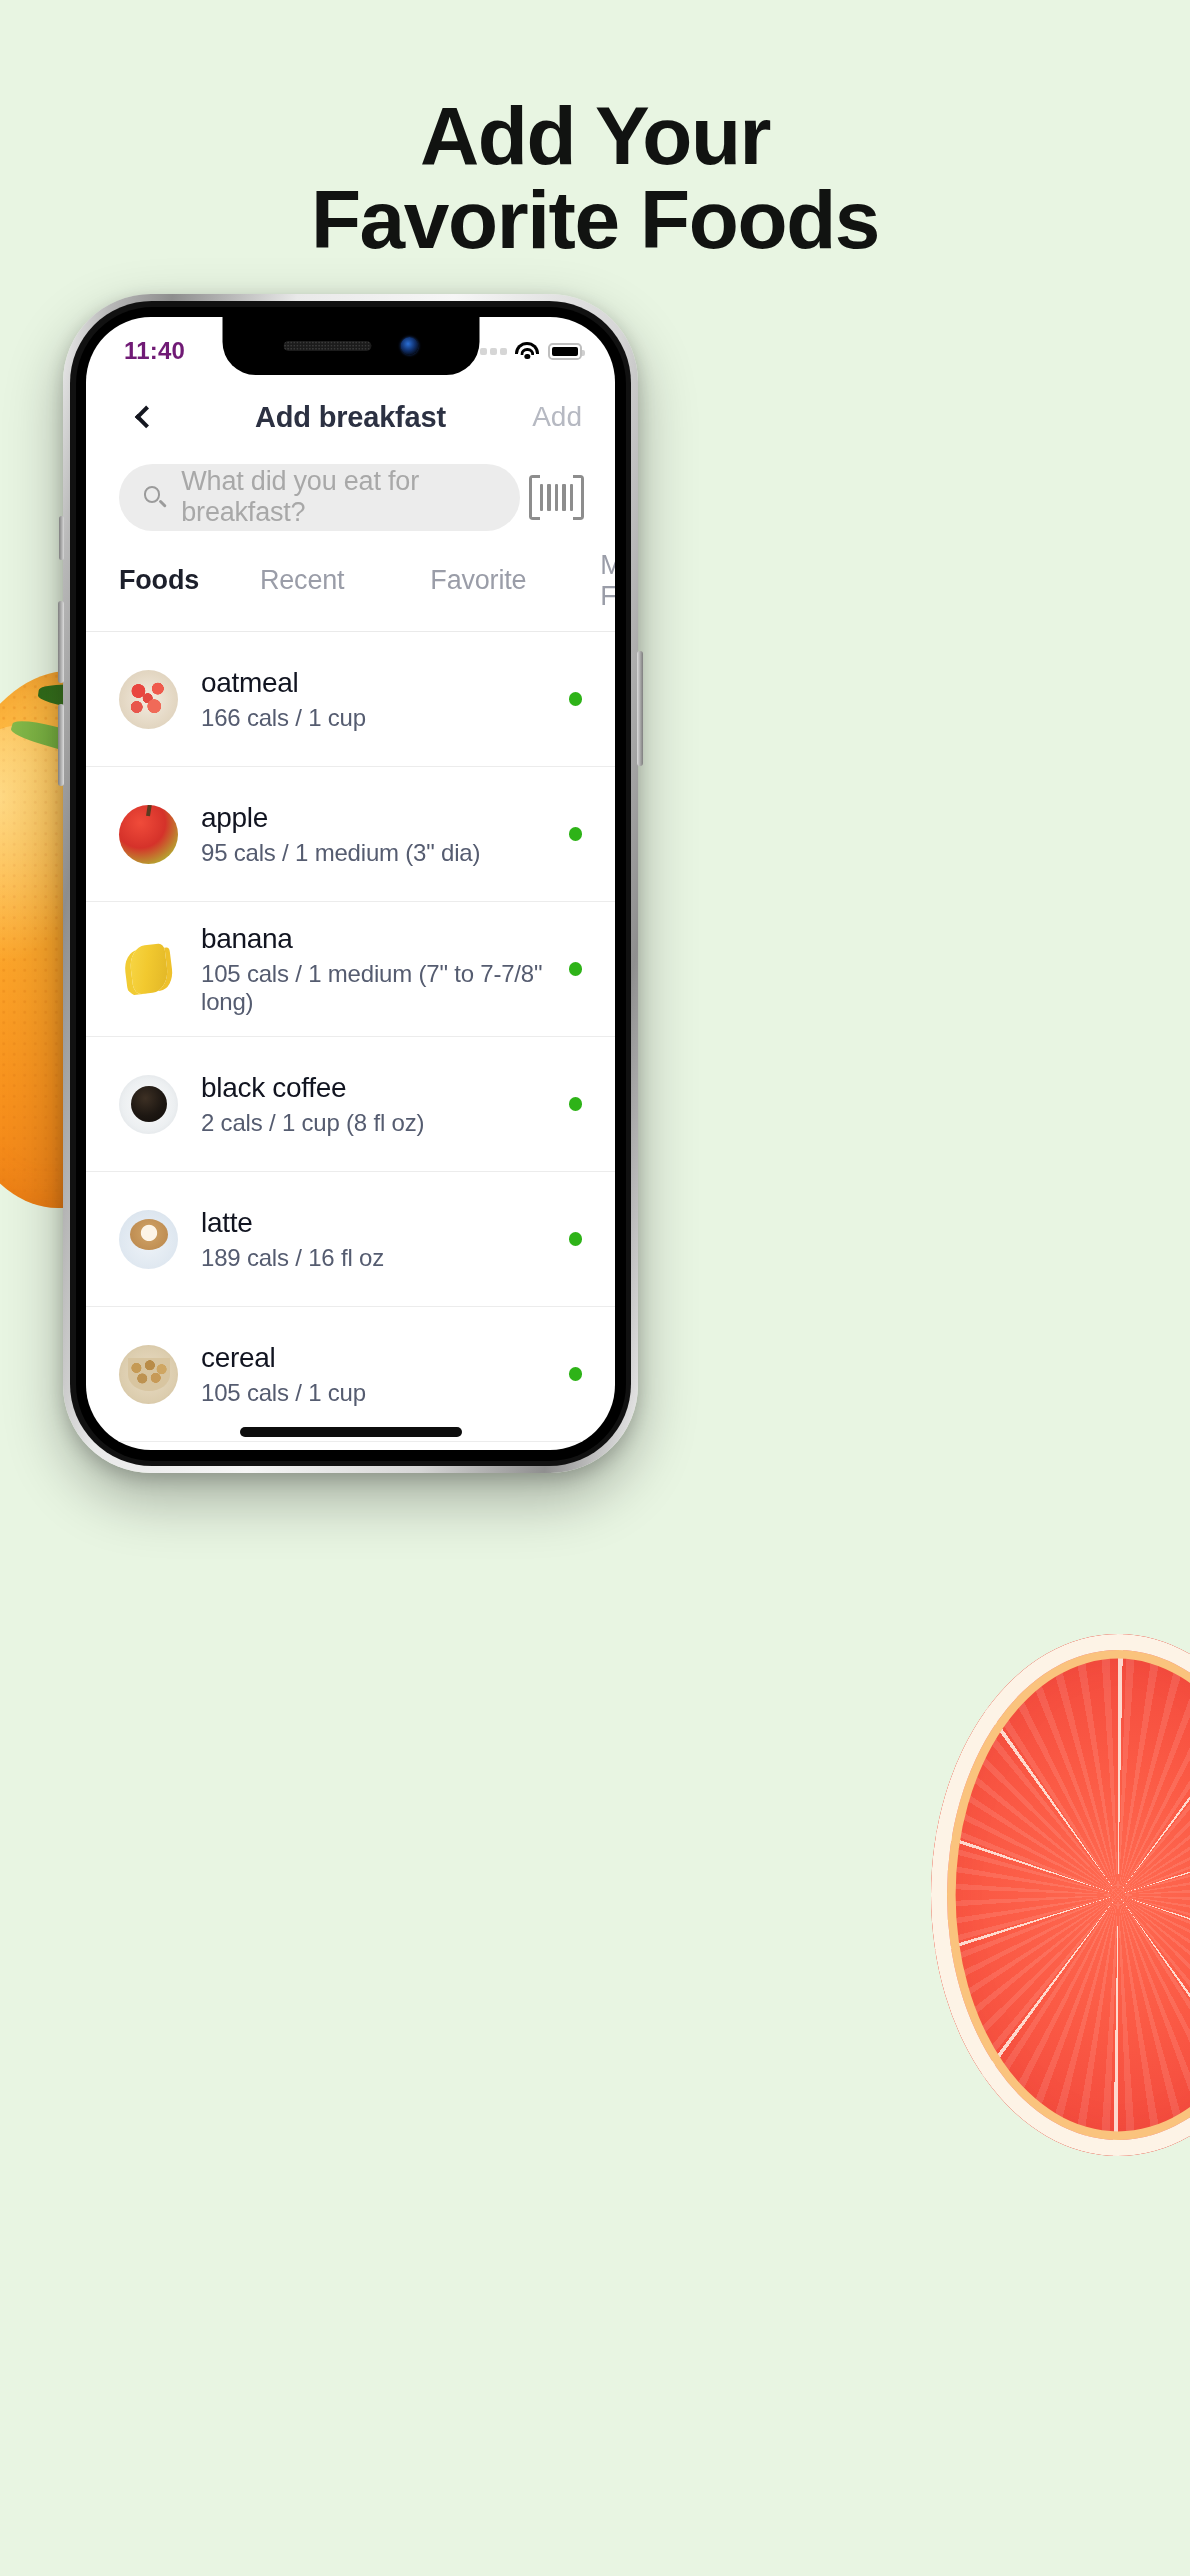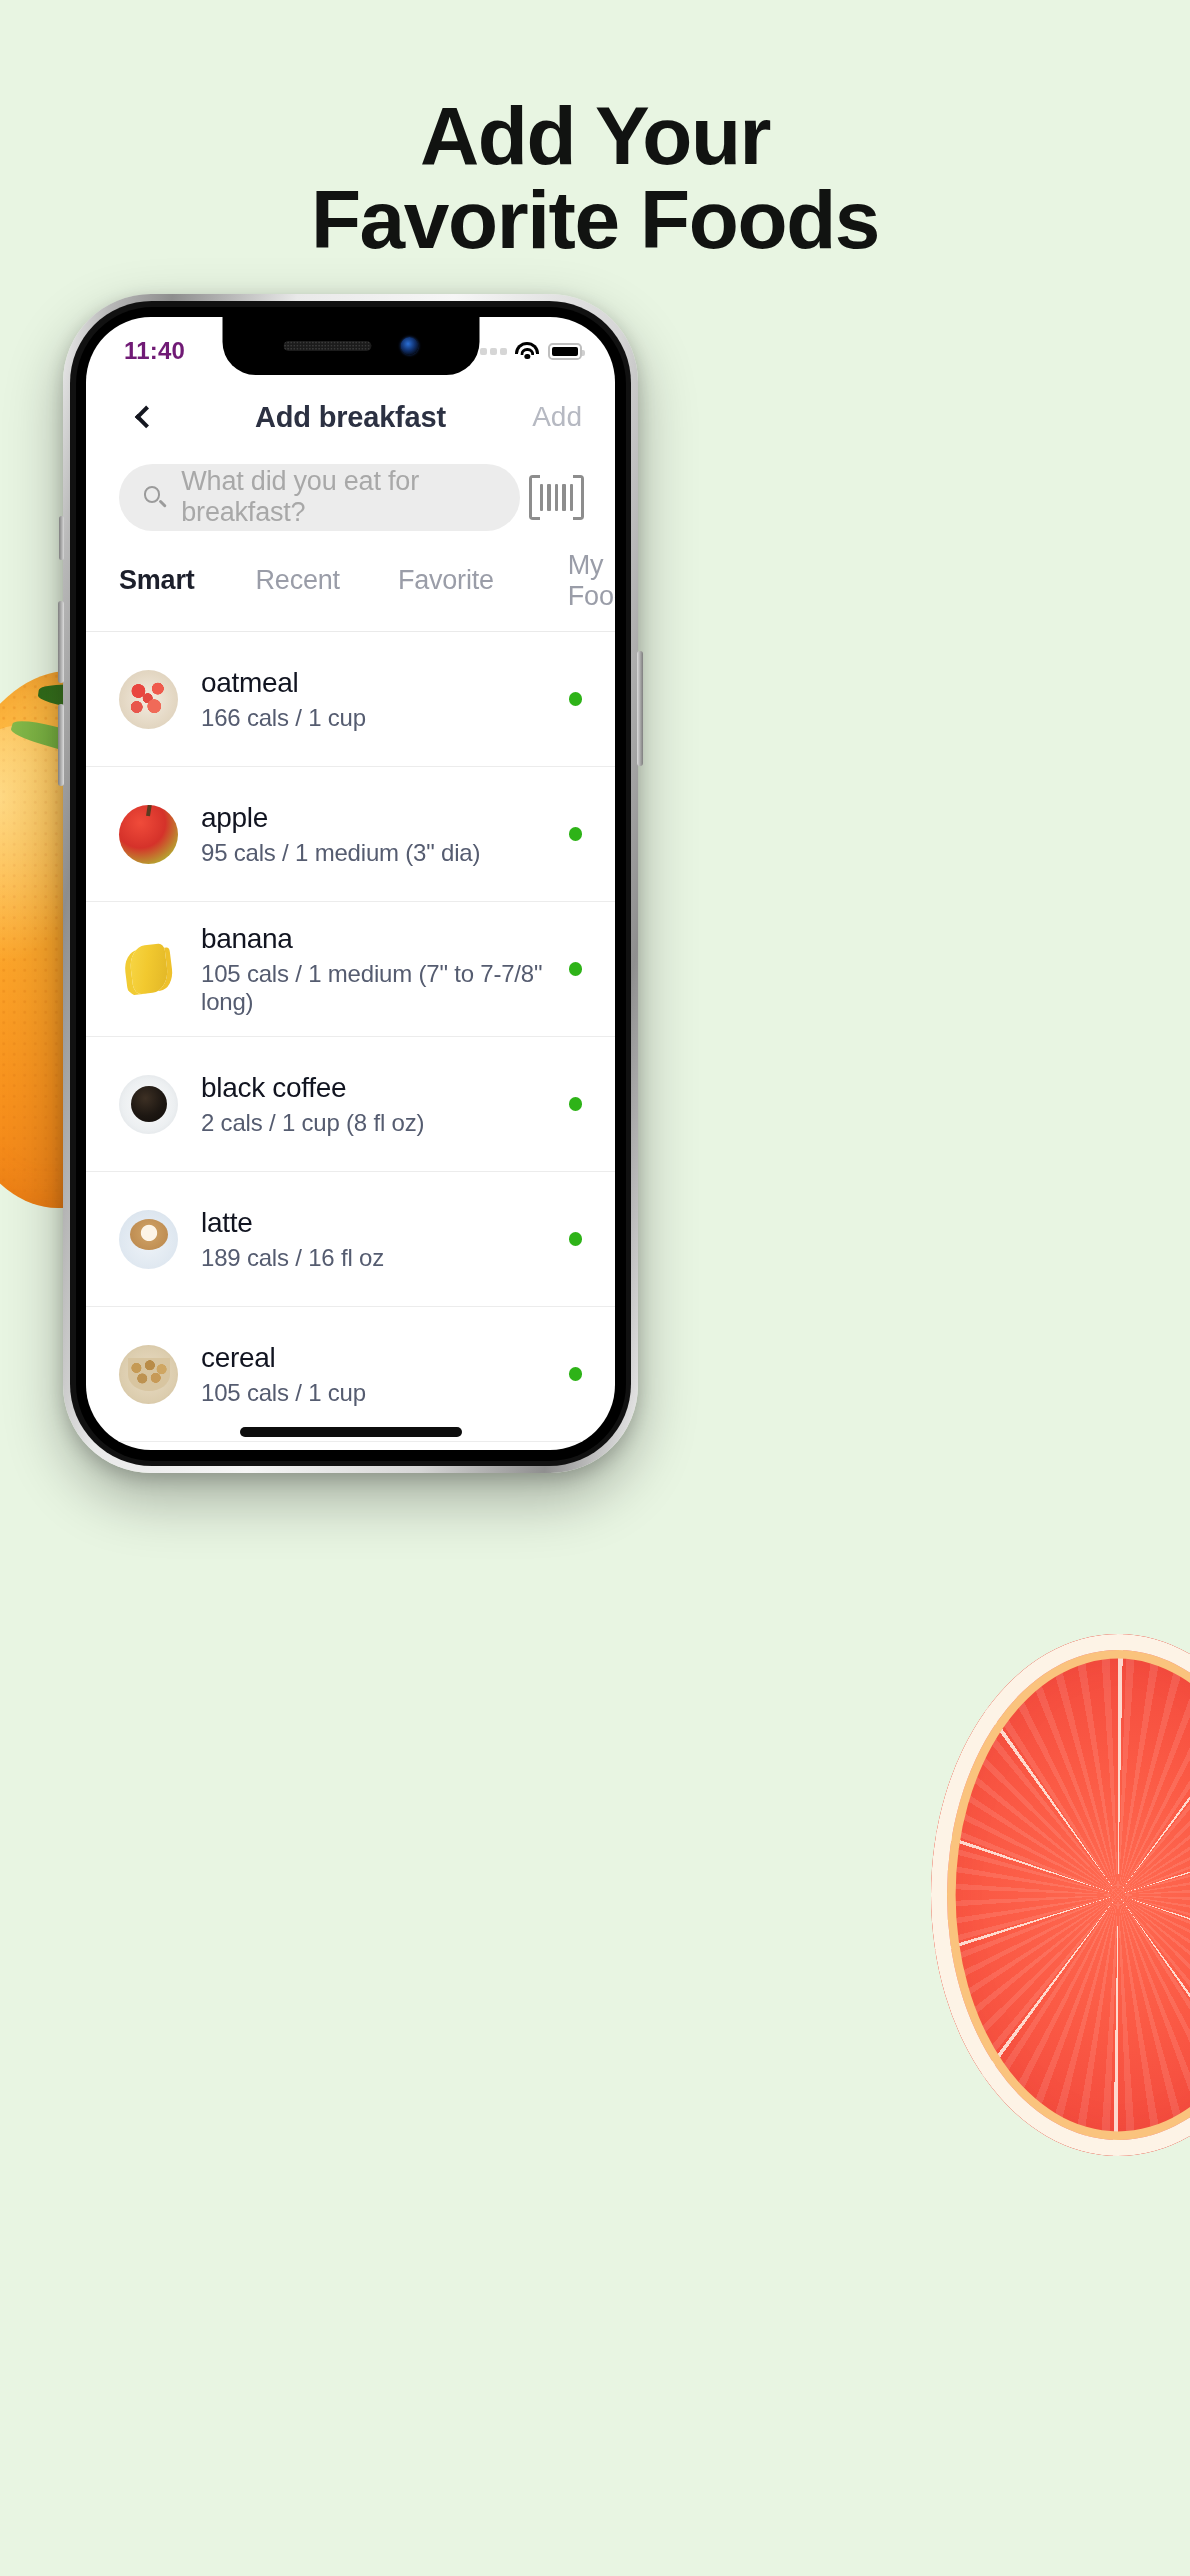--- a/index.html
+++ b/index.html
@@ -228,21 +228,21 @@
   .bc-brk.l { left:1.9px; border-right:none; border-radius:3.8px 0 0 3.8px; }
   .bc-brk.r { right:1.9px; border-left:none; border-radius:0 3.8px 3.8px 0; }
   .bc-bars { display:flex; gap:4.3px; align-items:center; }
   .bc-bars i { display:block; width:3.3px; height:27px; background:#8d8d8d; border-radius:1px; }
 
   
   .tabs { display:flex; align-items:center; padding:19px 33px 0 33px; gap:0; }
   .tab { font-size:27px; color:#9a9da8; letter-spacing:-0.2px; cursor:pointer; }
   .tab.active { color:#1c1f2b; font-weight:bold; }
   .tab:nth-child(1) { margin-right:61px; }
-  .tab:nth-child(2) { margin-right:58px; }
+  .tab:nth-child(2) { margin-right:86px; }
   .tab:nth-child(3) { margin-right:74px; }
 
   .tabs-underline { height:1.4px; background:#eaeaea; margin-top:19px; }
 
   
   .foodlist { position:relative; }
   .food-row {
     display:flex; align-items:center;
     padding:0 33px; height:135px;
     border-bottom:1.4px solid #ececec;
@@ -386,21 +386,21 @@
             <i></i>
             <i></i>
             <i></i>
             <i></i>
           </div>
         <div class="bc-brk r"></div>
       </div>
     </div>
 
     <div class="tabs">
-      <div class="tab active">Smart</div>
+      <div class="tab active">Foods</div>
       <div class="tab">Recent</div>
       <div class="tab">Favorite</div>
       <div class="tab">My Food</div>
     </div>
     <div class="tabs-underline"></div>
 
     <div class="foodlist">
 
       <div class="food-row">
         <div class="thumb t-oatmeal"></div>

